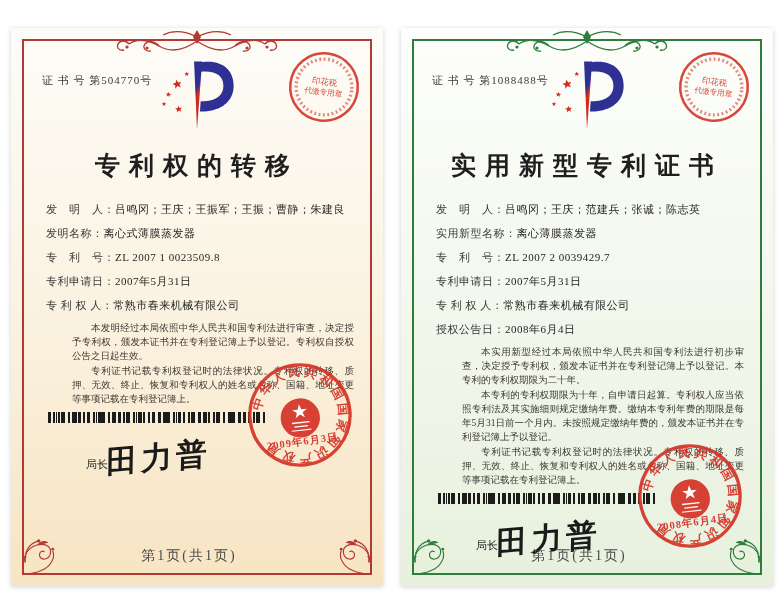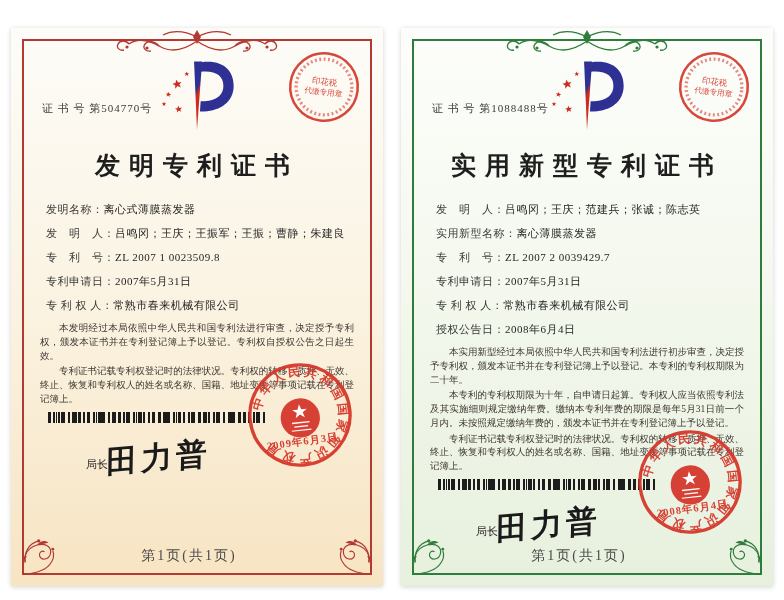--- a/index.html
+++ b/index.html
@@ -20,32 +20,32 @@
   .cert.theme-green{
     --accent:#2e7d3c;--seal:#d53428;
     background:linear-gradient(180deg,#fdfefb 0%,#f4f8ee 45%,#e7f0dd 100%);
   }
   .frame{position:absolute;inset:11px;border:2px solid var(--accent);pointer-events:none;}
   .topOrn{position:absolute;top:-1px;left:50%;transform:translateX(-50%);color:var(--accent);z-index:2;}
   .corner{position:absolute;color:var(--accent);z-index:2;}
   .corner.bl{left:7px;bottom:7px;}
   .corner.br{right:7px;bottom:7px;transform:scaleX(-1);}
   .content{position:absolute;inset:13px;padding:8px 16px 6px;box-sizing:border-box;}
-  .certno{position:absolute;left:18px;top:60px;font-size:11px;letter-spacing:1px;color:#3a3a3a;}
+  .certno{position:absolute;left:18px;top:32px;font-size:11px;letter-spacing:1px;color:#3a3a3a;}
   .logo{position:absolute;left:50%;top:14px;transform:translateX(-50%);}
   .taxseal{position:absolute;right:8px;top:8px;transform:rotate(7deg);opacity:.9;}
   .title{
     padding-top:100px;text-align:center;font-size:25px;font-weight:700;
     letter-spacing:9px;color:#1e1e1e;white-space:nowrap;
   }
   .fields{margin-top:20px;margin-left:6px;}
   .field{font-size:11px;color:#2c2c2c;margin-bottom:9px;letter-spacing:.5px;}
   .field .lbl{color:#3a3a3a;}
   .field .val{color:#1f1f1f;}
-  .paras{margin-top:4px;font-size:9.5px;line-height:1.45;color:#3c3630;text-align:justify;}
+  .paras{margin-top:4px;font-size:9.5px;line-height:1.45;color:#3c3630;text-align:justify;margin-left:32px;}
   .paras p{margin:0 0 2px 0;text-indent:2em;}
   .barcode{
     margin-top:5px;margin-left:8px;width:218px;height:11px;
     background:
       repeating-linear-gradient(90deg,#1c1c1c 0 2px,transparent 2px 5px),
       repeating-linear-gradient(90deg,#1c1c1c 0 1px,transparent 1px 8px),
       repeating-linear-gradient(90deg,#1c1c1c 0 3px,transparent 3px 13px);
   }
   .signrow{position:relative;height:62px;margin-top:8px;}
   .director{position:absolute;left:46px;top:26px;font-size:11px;color:#222;}
@@ -149,25 +149,25 @@
 
       <div class="taxseal">
         <svg width="76" height="76" viewBox="0 0 90 90">
           <circle cx="45" cy="45" r="40" fill="none" stroke="#d53428" stroke-width="3"></circle>
           <circle cx="45" cy="45" r="33" fill="none" stroke="#d53428" stroke-width="4" stroke-dasharray="2.2 3" opacity=".65"></circle>
           <text x="45" y="42" text-anchor="middle" font-size="10" fill="#d53428">印花税</text>
           <text x="45" y="54" text-anchor="middle" font-size="9" fill="#d53428">代缴专用章</text>
         </svg>
       </div>
 
-      <div class="title">发明专利证书</div>
+      <div class="title">专利权的转移</div>
 
       <div class="fields">
+        <div class="field"><span class="lbl">发　明　人：</span><span class="val">吕鸣冈；王庆；王振军；王振；曹静；朱建良</span></div>
         <div class="field"><span class="lbl">发明名称：</span><span class="val">离心式薄膜蒸发器</span></div>
-        <div class="field"><span class="lbl">发　明　人：</span><span class="val">吕鸣冈；王庆；王振军；王振；曹静；朱建良</span></div>
         <div class="field"><span class="lbl">专　利　号：</span><span class="val">ZL 2007 1 0023509.8</span></div>
         <div class="field"><span class="lbl">专利申请日：</span><span class="val">2007年5月31日</span></div>
         <div class="field"><span class="lbl">专 利 权 人：</span><span class="val">常熟市春来机械有限公司</span></div>
       </div>
 
       <div class="paras">
         <p>本发明经过本局依照中华人民共和国专利法进行审查，决定授予专利权，颁发本证书并在专利登记簿上予以登记。专利权自授权公告之日起生效。</p>
         <p>专利证书记载专利权登记时的法律状况。专利权的转移、质押、无效、终止、恢复和专利权人的姓名或名称、国籍、地址变更等事项记载在专利登记簿上。</p>
       </div>
 

